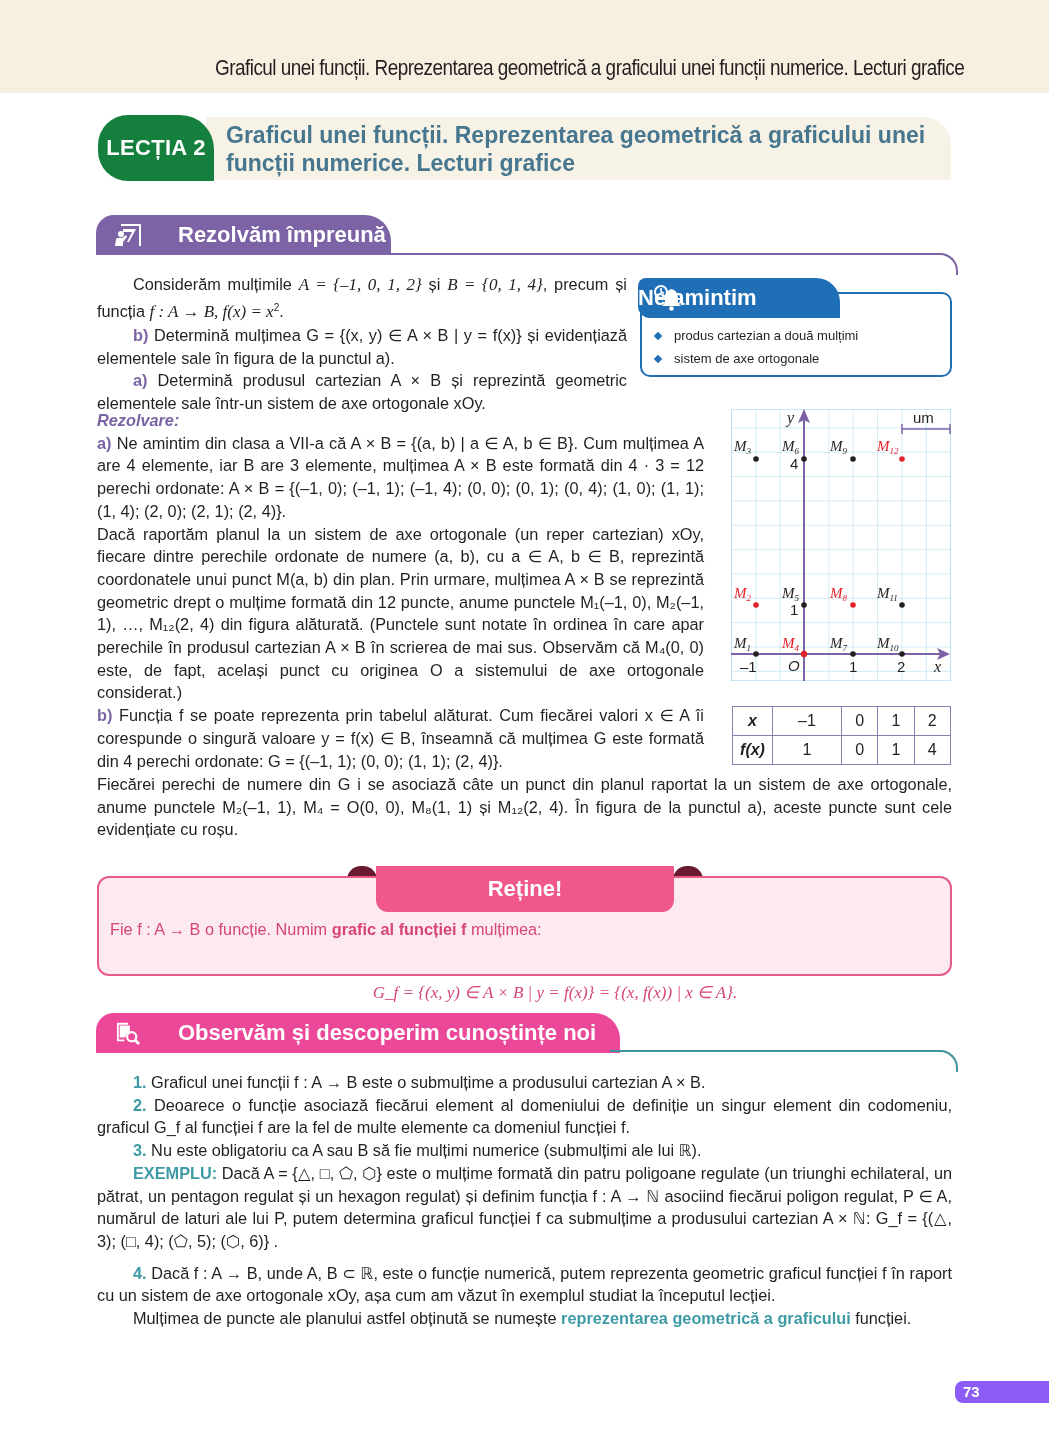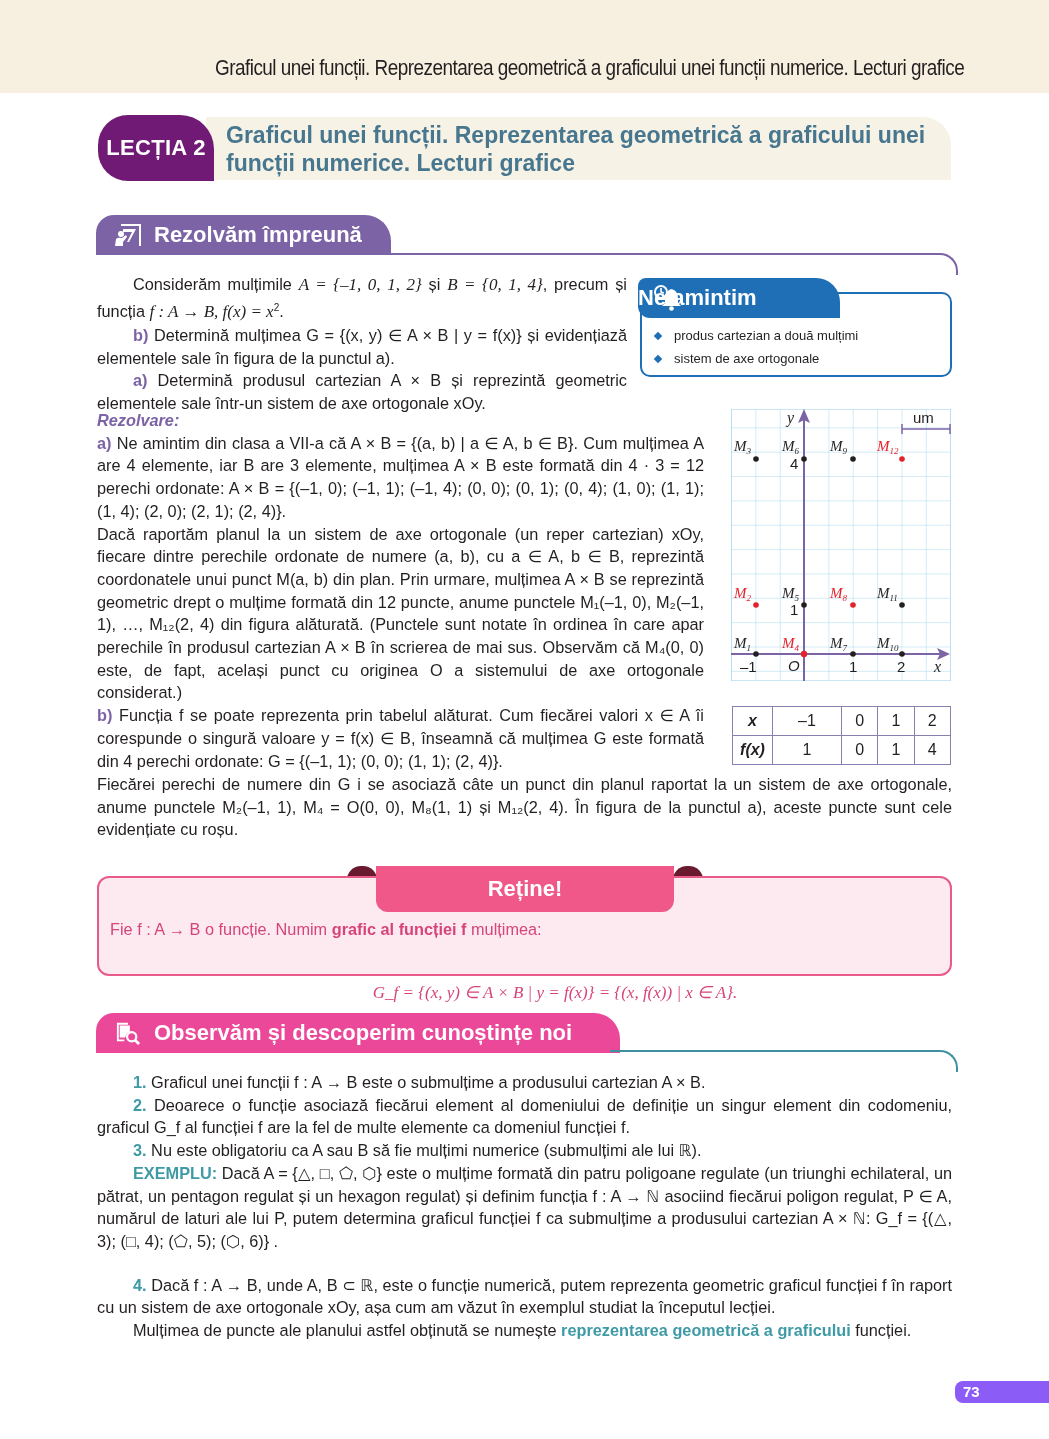--- a/index.html
+++ b/index.html
@@ -4,24 +4,24 @@
 <style>
   * { box-sizing: border-box; margin: 0; padding: 0; }
   html, body { width: 1049px; height: 1439px; background: #ffffff; }
   body { position: relative; font-family: "Liberation Sans", "DejaVu Sans", sans-serif; color: #231f20; overflow: hidden; }
 
   .top-band { position: absolute; left: 0; top: 0; width: 1049px; height: 93px; background: #f7efe0; }
   .running-head { position: absolute; right: 85px; top: 55px; font-family: "Liberation Sans", sans-serif; font-size: 22px; letter-spacing: -0.6px; color: #231f20; transform: scaleX(0.86); transform-origin: right center; white-space: nowrap; }
 
   .lesson-bar { position: absolute; left: 96px; top: 115px; width: 855px; height: 66px; }
   .lesson-bar-bg { position: absolute; left: 110px; top: 2px; width: 745px; height: 63px; background: #f7f2e6; border-radius: 0 28px 0 0; }
-  .lesson-tag { position: absolute; left: 2px; top: 0; width: 116px; height: 66px; background: #701a75; border-radius: 30px 0 0 30px / 30px 0 0 30px; border-top-right-radius: 34px; color: #fff; font-weight: bold; font-size: 22px; display: flex; align-items: center; justify-content: center; letter-spacing: 0.3px; }
+  .lesson-tag { position: absolute; left: 2px; top: 0; width: 116px; height: 66px; background: #15803d; border-radius: 30px 0 0 30px / 30px 0 0 30px; border-top-right-radius: 34px; color: #fff; font-weight: bold; font-size: 22px; display: flex; align-items: center; justify-content: center; letter-spacing: 0.3px; }
   .lesson-title { position: absolute; left: 130px; top: 6px; width: 720px; color: #47768f; font-weight: bold; font-size: 23px; line-height: 28px; }
 
-  .sec-head { position: absolute; height: 40px; border-radius: 18px 26px 0 0; color: #fff; font-weight: bold; font-size: 22px; display: flex; align-items: center; padding-left: 58px; }
+  .sec-head { position: absolute; height: 40px; border-radius: 18px 26px 0 0; color: #fff; font-weight: bold; font-size: 22px; display: flex; align-items: center; padding-left: 82px; }
   .sec-head .ico { position: absolute; left: 18px; top: 8px; width: 28px; height: 24px; }
   .sec-line { position: absolute; height: 22px; border-top: 2px solid; border-right: 2px solid; border-radius: 0 18px 0 0; }
 
   .sec1-head { left: 96px; top: 215px; width: 295px; background: #7b63a6; }
   .sec1-line { left: 380px; top: 253px; width: 578px; border-color: #7b63a6; }
 
   .body-text { position: absolute; font-size: 16.3px; line-height: 22.7px; color: #231f20; }
   .body-text p { text-align: justify; }
   .indent { text-indent: 36px; }
   .mi { font-family: "Liberation Serif", serif; font-style: italic; font-size: 17px; margin-top: 40px; }
@@ -202,17 +202,17 @@
   </svg>
   <span>Observăm și descoperim cunoștințe noi</span>
 </div>
 <div class="sec-line sec2-line"></div>
 
 <div class="body-text" style="left:97px; top:1071px; width:855px;">
   <p class="indent"><span class="lbl-teal">1.</span><span> Graficul unei funcții f : A → B este o submulțime a produsului cartezian A × B.</span></p>
   <p class="indent"><span class="lbl-teal">2.</span><span> Deoarece o funcție asociază fiecărui element al domeniului de definiție un singur element din codomeniu, graficul G_f al funcției f are la fel de multe elemente ca domeniul funcției f.</span></p>
   <p class="indent"><span class="lbl-teal">3.</span><span> Nu este obligatoriu ca A sau B să fie mulțimi numerice (submulțimi ale lui ℝ).</span></p>
   <p class="indent"><span class="lbl-teal" style="font-variant:small-caps;">EXEMPLU:</span><span> Dacă A = {△, □, ⬠, ⬡} este o mulțime formată din patru poligoane regulate (un triunghi echilateral, un pătrat, un pentagon regulat și un hexagon regulat) și definim funcția f : A → ℕ asociind fiecărui poligon regulat, P ∈ A, numărul de laturi ale lui P, putem determina graficul funcției f ca submulțime a produsului cartezian A × ℕ: G_f = {(△, 3); (□, 4); (⬠, 5); (⬡, 6)} .</span></p>
-  <p class="indent" style="margin-top:21px;"><span class="lbl-teal">4.</span><span> Dacă f : A → B, unde A, B ⊂ ℝ, este o funcție numerică, putem reprezenta geometric graficul funcției f în raport cu un sistem de axe ortogonale xOy, așa cum am văzut în exemplul studiat la începutul lecției.</span></p>
+  <p class="indent" style="margin-top:9px;"><span class="lbl-teal">4.</span><span> Dacă f : A → B, unde A, B ⊂ ℝ, este o funcție numerică, putem reprezenta geometric graficul funcției f în raport cu un sistem de axe ortogonale xOy, așa cum am văzut în exemplul studiat la începutul lecției.</span></p>
   <p class="indent"><span>Mulțimea de puncte ale planului astfel obținută se numește </span><span class="lbl-teal">reprezentarea geometrică a graficului</span><span> funcției.</span></p>
 </div>
 
 <div class="page-num">73</div>
 
 </body></html>

